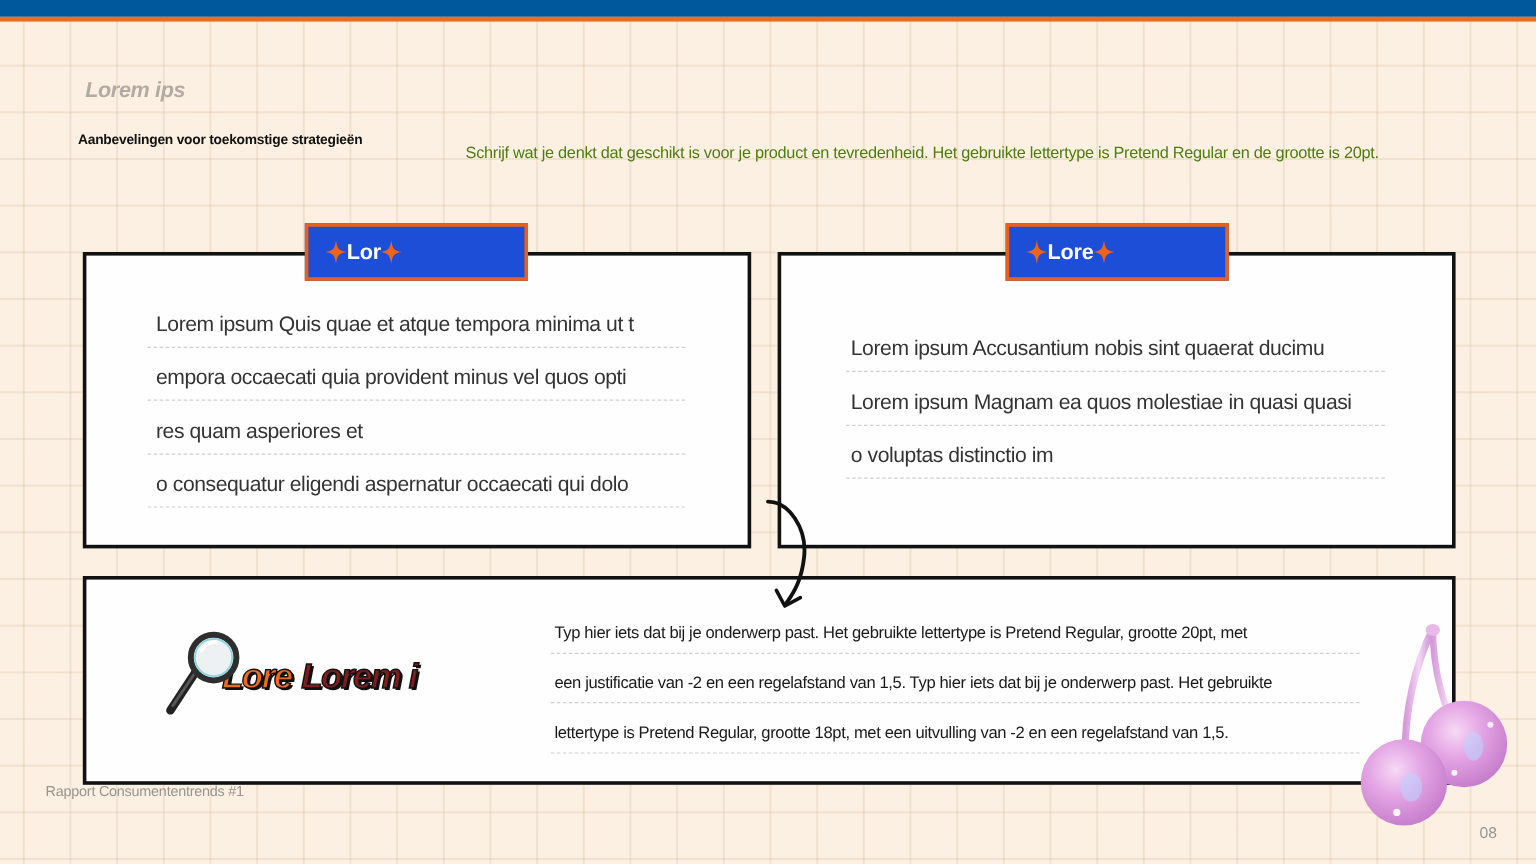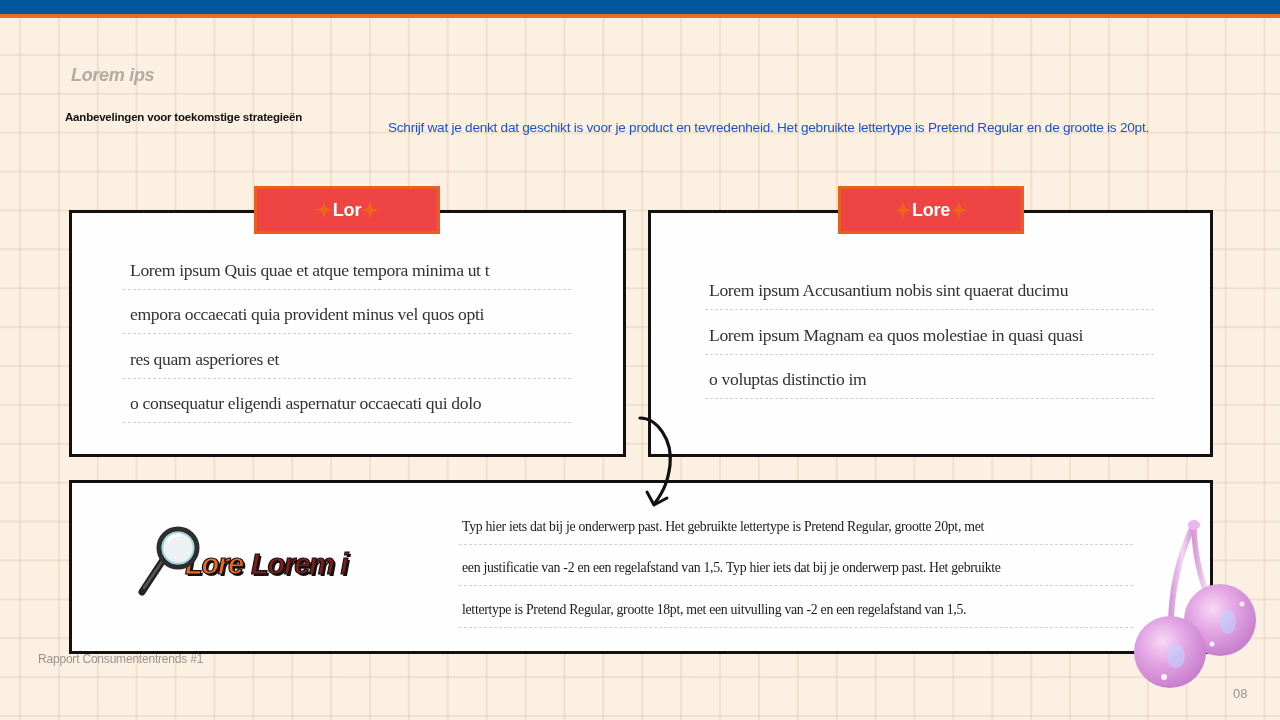--- a/index.html
+++ b/index.html
@@ -23,48 +23,47 @@
     font-size: 18px; font-weight: bold; font-style: italic; color: #b3aaa2;
     letter-spacing: -0.3px;
   }
   .subtitle {
     position: absolute; left: 65px; top: 111px;
     font-size: 11.5px; font-weight: bold; color: #111;
     letter-spacing: -0.2px;
   }
   .intro {
     position: absolute; left: 388px; top: 120px;
-    font-size: 13.6px; color: #1d4ed8; letter-spacing: -0.25px;
+    font-size: 13.6px; color: #4d7c0f; letter-spacing: -0.25px;
     white-space: nowrap;
   }
 
   .card {
     position: absolute; background: #fefefe; border: 3px solid #111;
   }
   .card-left { left: 69px; top: 210px; width: 557px; height: 247px; }
   .card-right { left: 648px; top: 210px; width: 565px; height: 247px; }
   .card-bottom { left: 69px; top: 480px; width: 1144px; height: 174px; }
 
   .label-tag {
-    position: absolute; height: 48px; background: #ef4444;
+    position: absolute; height: 48px; background: #1d4ed8;
     border: 3px solid #e8601c;
-    display: flex; align-items: center; justify-content: center;
+    display: flex; align-items: center; justify-content: flex-start;
     padding: 0 14px;
     z-index: 3;
   }
   .label-left { left: 254px; top: 186px; width: 186px; }
   .label-right { left: 838px; top: 186px; width: 186px; }
   .label-text { color: #fff; font-size: 18px; font-weight: bold; letter-spacing: -0.2px; }
   .star { width: 18px; height: 20px; display: block; }
 
   .lined-list { position: absolute; }
   .lined-row {
     position: relative; height: 44.6px;
     border-bottom: 1.5px dashed #d3d0ce;
-    font-family: Liberation Serif, serif;
   }
   .lined-row span {
     position: absolute; left: 7px; bottom: 8px;
     font-size: 17.6px; color: #333; letter-spacing: -0.35px; white-space: nowrap;
   }
   .list-left { left: 123px; top: 245px; width: 448px; }
   .list-right { left: 705px; top: 266px; width: 449px; text-align: center; }
   .list-right .lined-row { height: 44.4px; }
   .list-right .lined-row span { left: 4px; }
 

